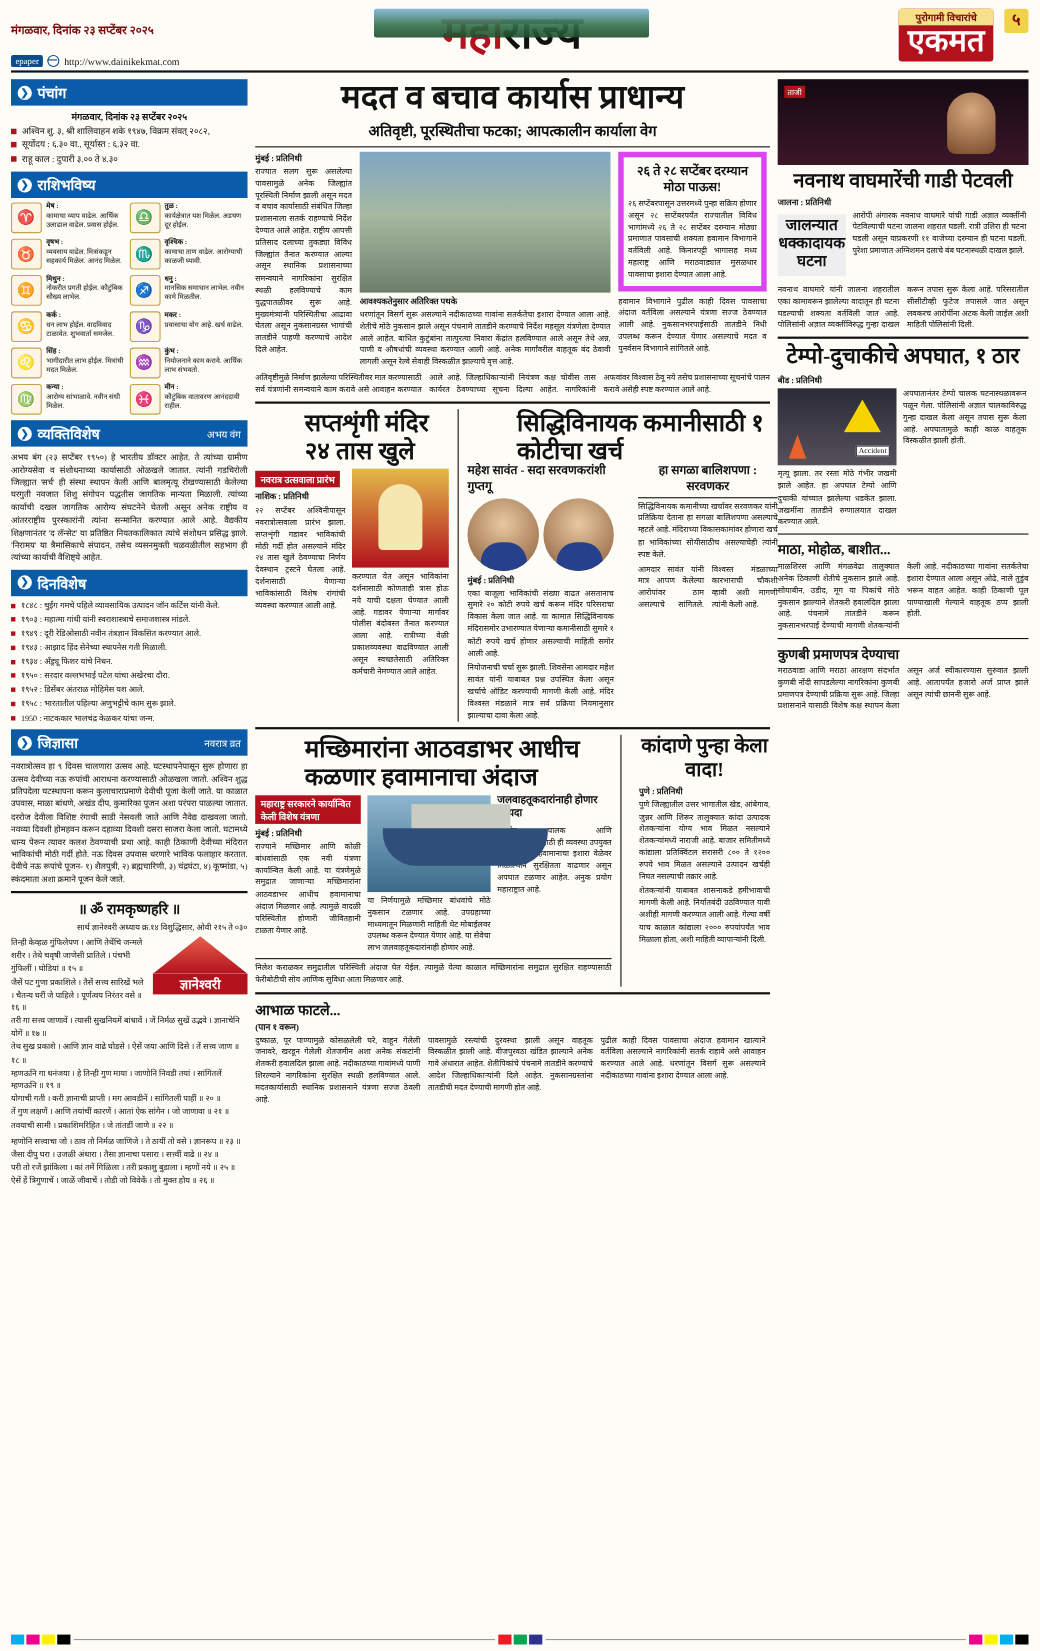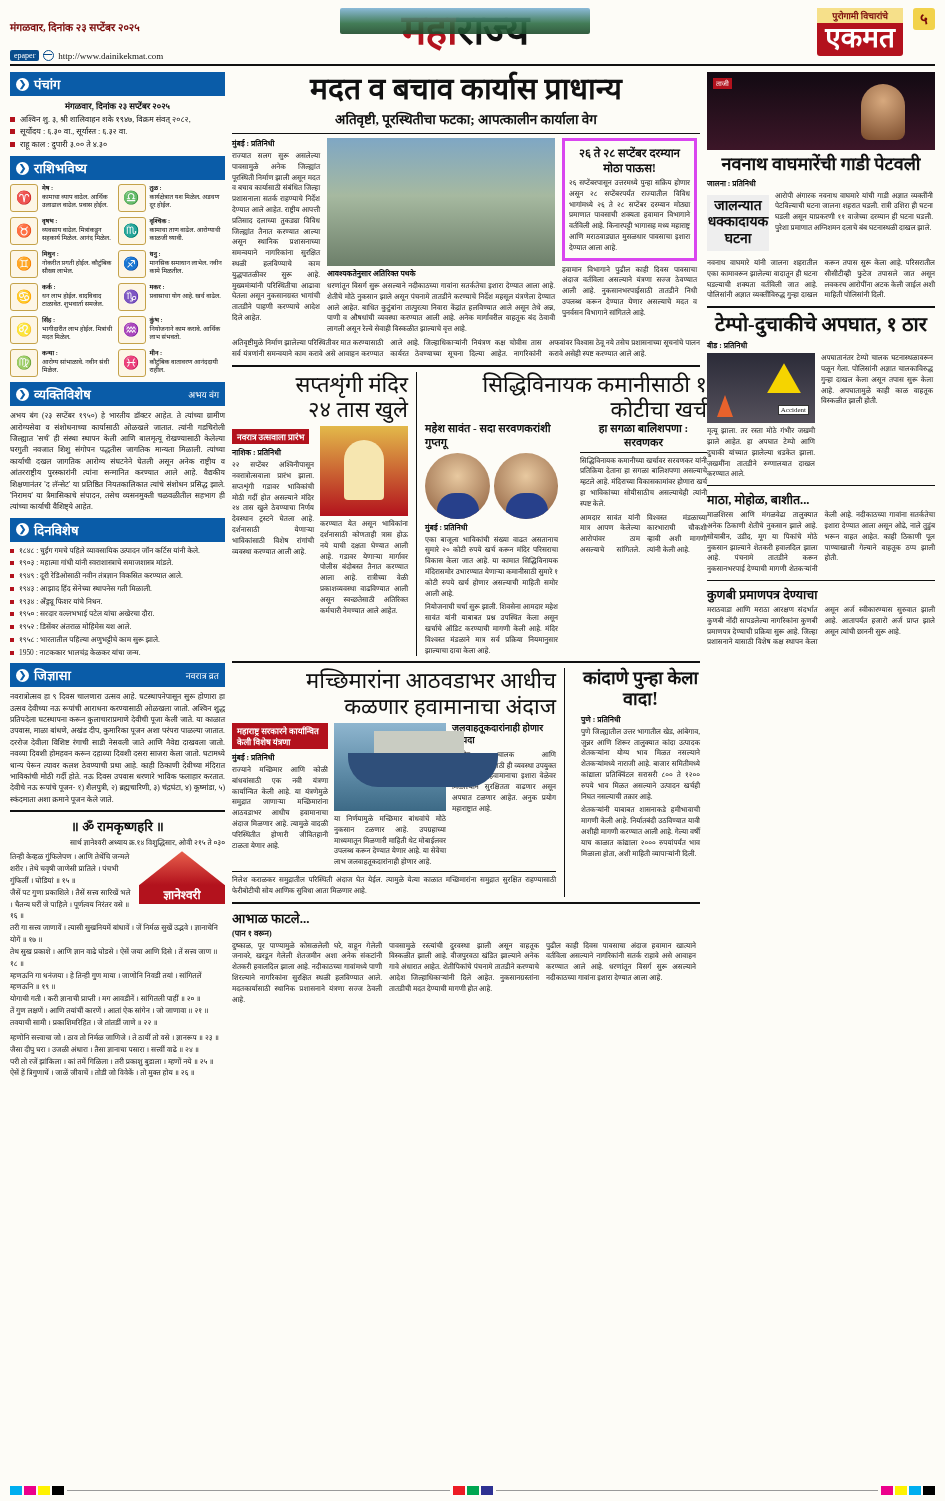--- a/index.html
+++ b/index.html
@@ -65,23 +65,23 @@
   .gyan-name{background:#b3121d;color:#fff;font-weight:bold;font-size:12px;padding:1px 0;}
 
   
   .lead-head{font-size:30px;font-weight:bold;text-align:center;line-height:1.1;color:#111;}
   .lead-sub{font-size:13.5px;text-align:center;font-weight:bold;margin:5px 0 4px;border-bottom:1px solid #111;padding-bottom:5px;}
   .byline{font-size:7.6px;font-weight:bold;margin-bottom:3px;}
   .photo{background:linear-gradient(180deg,#6f8fa6,#3e5f72);position:relative;overflow:hidden;}
   .photo.flood{background:linear-gradient(180deg,#7fa7c4 0%,#a6b9a0 45%,#6d7f6a 100%);}
   .cap{font-size:7.6px;font-weight:bold;margin-top:2px;}
 
-  .box-rain{border:3px solid #d946ef;padding:4px;}
+  .box-rain{border:5px solid #d946ef;padding:4px;}
   .box-rain h4{margin:0 0 3px;font-size:11.5px;text-align:center;font-weight:bold;}
-  .mid-head2{font-size:22px;font-weight:normal;text-align:right;line-height:1.15;margin-left:45px;}
+  .mid-head2{font-size:22px;font-weight:bold;text-align:left;line-height:1.15;margin-left:45px;}
   .kicker{background:#b3121d;color:#fff;font-size:8.4px;font-weight:bold;padding:2px 5px;display:inline-block;margin-bottom:3px;}
   .subhead{font-size:11px;font-weight:bold;line-height:1.25;margin-bottom:3px;}
 
   .r-head{font-size:18px;font-weight:bold;text-align:center;line-height:1.15;}
   .r-head-sm{font-size:14px;font-weight:bold;text-align:center;line-height:1.2;background:#eee;padding:3px 0;margin:4px 0;}
   .rule{border-top:1px solid #111;margin:5px 0;}
   .rule2{border-top:2px solid #111;margin:5px 0;}
 
   .twocol{column-count:2;column-gap:7px;}
   .threecol{column-count:3;column-gap:7px;}

